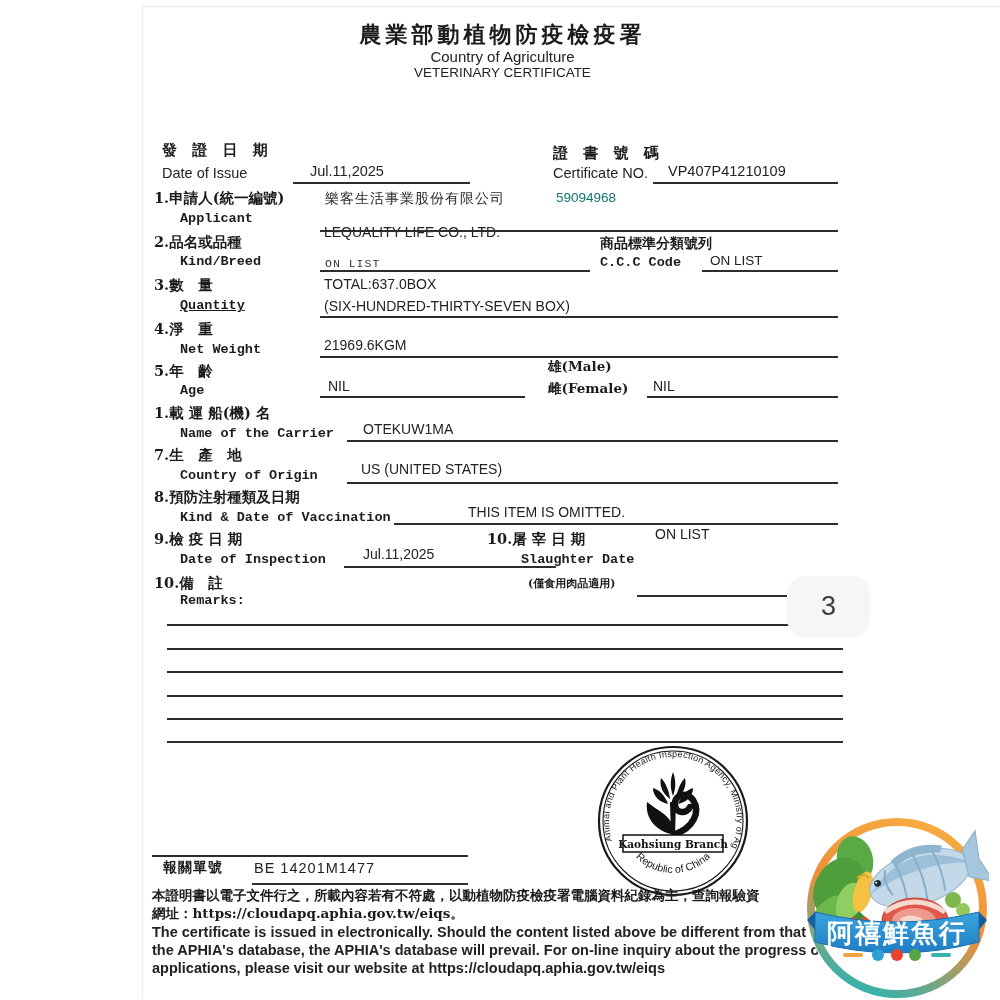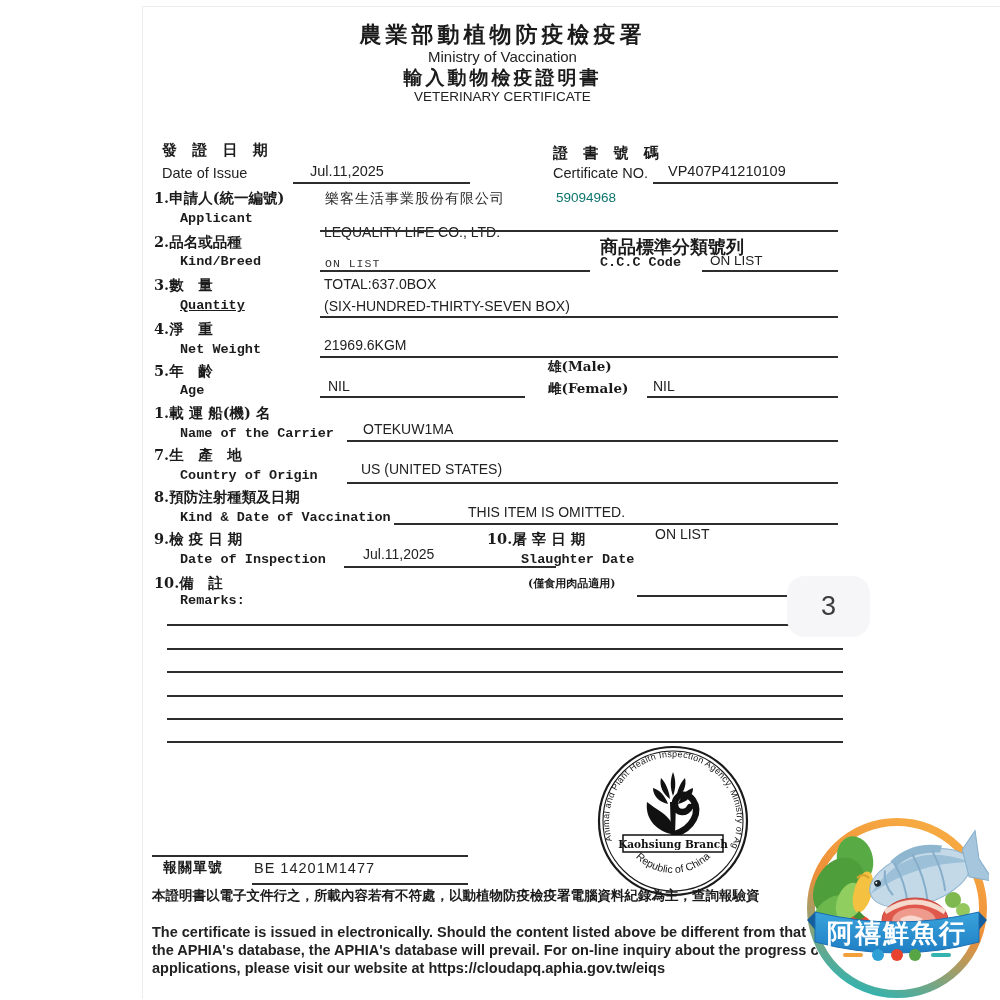--- a/index.html
+++ b/index.html
@@ -21,43 +21,42 @@
   svg text{user-select:none;}
 </style>
 </head>
 <body>
 
 <div id="page">
   <div class="edge"></div>
 
   <div id="hdr">
     <div class="cjk" style="font-size:22px;line-height:28px;letter-spacing:4px;">農業部動植物防疫檢疫署</div>
-    <div class="sans" style="font-size:15px;line-height:17px;">Ministry of Vaccination</div>
-    <div class="cjk" style="font-size:19px;line-height:24px;letter-spacing:3px;">輸入動物檢疫證明書</div>
+    <div class="sans" style="font-size:15px;line-height:17px;">Country of Agriculture</div>
     <div class="sans" style="font-size:13.5px;line-height:16px;">VETERINARY CERTIFICATE</div>
   </div>
 
   <div class="abs cjk" style="left:162px;top:141px;font-size:15px;letter-spacing:5px;">發 證 日 期</div>
   <div class="abs sans" style="left:162px;top:165px;font-size:14.5px;">Date of Issue</div>
   <div class="abs sans" style="left:310px;top:163px;font-size:14.5px;">Jul.11,2025</div>
   <div class="uline" style="left:293px;top:182px;width:177px;"></div>
   <div class="abs cjk" style="left:553px;top:144px;font-size:15px;letter-spacing:5px;">證 書 號 碼</div>
   <div class="abs sans" style="left:553px;top:165px;font-size:14.5px;">Certificate NO.</div>
   <div class="abs sans" style="left:668px;top:163px;font-size:14.5px;">VP407P41210109</div>
   <div class="uline" style="left:653px;top:182px;width:185px;"></div>
 
   <div class="abs cjk" style="left:154px;top:189px;font-size:14.5px;">1.申請人(統一編號)</div>
   <div class="abs ser" style="left:325px;top:190px;font-size:14px;letter-spacing:1px;">樂客生活事業股份有限公司</div>
   <div class="abs sans" style="left:556px;top:190px;font-size:13.5px;color:#0f766e;">59094968</div>
   <div class="abs mono" style="left:180px;top:211px;font-size:13.5px;">Applicant</div>
   <div class="abs sans" style="left:324px;top:224px;font-size:14px;">LEQUALITY LIFE CO., LTD.</div>
   <div class="uline" style="left:320px;top:230px;width:518px;"></div>
 
   <div class="abs cjk" style="left:154px;top:233px;font-size:14.5px;">2.品名或品種</div>
-  <div class="abs cjk" style="left:600px;top:235px;font-size:18px;">商品標準分類號列</div>
+  <div class="abs cjk" style="left:600px;top:235px;font-size:14px;">商品標準分類號列</div>
   <div class="abs mono" style="left:180px;top:254px;font-size:13.5px;">Kind/Breed</div>
   <div class="abs mono" style="left:325px;top:257px;font-size:11.5px;font-weight:normal;letter-spacing:1px;color:#333;">ON LIST</div>
   <div class="uline" style="left:320px;top:270px;width:270px;"></div>
   <div class="abs mono" style="left:600px;top:255px;font-size:13.5px;">C.C.C Code</div>
   <div class="abs sans" style="left:710px;top:253px;font-size:13.5px;">ON LIST</div>
   <div class="uline" style="left:702px;top:270px;width:136px;"></div>
 
   <div class="abs cjk" style="left:154px;top:276px;font-size:14.5px;">3.數　量</div>
   <div class="abs sans" style="left:324px;top:276px;font-size:14px;">TOTAL:637.0BOX</div>
   <div class="abs mono" style="left:180px;top:298px;font-size:13.5px;text-decoration:underline;">Quantity</div>
@@ -141,20 +140,21 @@
     <rect x="27" y="91" width="100" height="17" fill="#ffffff" stroke="#111" stroke-width="1.5"></rect>
     <text x="77" y="103.5" text-anchor="middle" font-size="10.5" font-weight="bold" font-family="DejaVu Serif, serif" fill="#111">Kaohsiung Branch</text>
   </svg>
 
   <div class="uline" style="left:152px;top:855px;width:316px;"></div>
   <div class="abs cjk" style="left:163px;top:859px;font-size:14px;letter-spacing:1px;">報關單號</div>
   <div class="abs sans" style="left:254px;top:860px;font-size:14.5px;letter-spacing:1px;">BE  14201M1477</div>
   <div class="uline" style="left:252px;top:883px;width:216px;"></div>
 
   <div class="abs cjk" style="left:152px;top:887px;font-size:13.5px;">本證明書以電子文件行之，所載內容若有不符處，以動植物防疫檢疫署電腦資料紀錄為主，查詢報驗資</div>
+  <div class="abs cjk" style="left:152px;top:905px;font-size:13.5px;">網址：https://cloudapq.aphia.gov.tw/eiqs。</div>
   <div class="abs sans bold" style="left:152px;top:924px;font-size:14.5px;">The certificate is issued in electronically. Should the content listed above be different from that record</div>
   <div class="abs sans bold" style="left:152px;top:942px;font-size:14.5px;">the APHIA's database, the APHIA's database will prevail. For on-line inquiry about the progress of</div>
   <div class="abs sans bold" style="left:152px;top:960px;font-size:14.5px;">applications, please visit our website at https://cloudapq.aphia.gov.tw/eiqs</div>
 
   <svg class="abs" style="left:805px;top:816px;z-index:5;" width="184" height="184" viewBox="0 0 184 184">
     <defs>
       <linearGradient id="ringGrad" x1="0.7" y1="0" x2="0.3" y2="1">
         <stop offset="0" stop-color="#f7ab42"></stop>
         <stop offset="0.5" stop-color="#ee8f3a"></stop>
         <stop offset="1" stop-color="#2fb3b0"></stop>

